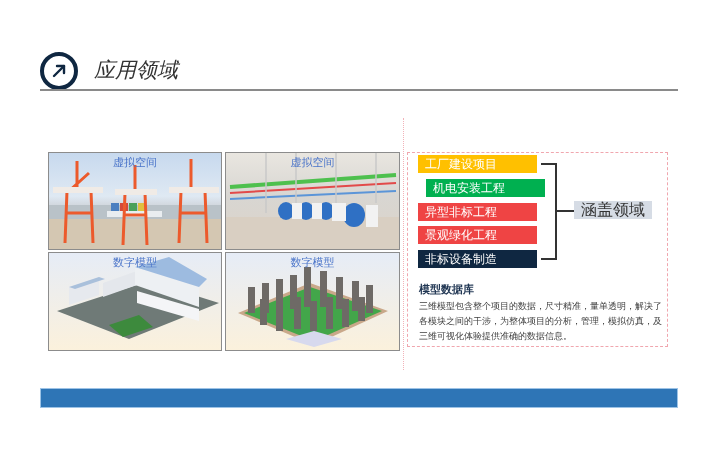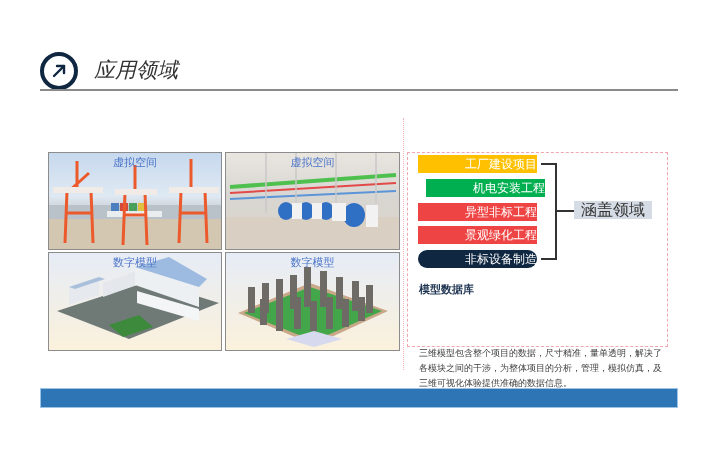--- a/index.html
+++ b/index.html
@@ -10,26 +10,26 @@
   .title { left:94px; top:56px; font-size:21px; color:#333333; letter-spacing:0px; line-height:28px;font-style:italic; }
   .title-rule { left:40px; top:89px; width:638px; height:2px; background:#8a8a8a; }
   .vdivider { left:403px; top:118px; width:0; height:252px; border-left:1px dotted #f2b2b8; }
   .tile { width:172px; height:96px; border:1px solid #8c8c8c; overflow:hidden; }
   .tile .cap { position:absolute; left:0; right:0; top:2px; text-align:center; font-size:11px; font-weight:normal; color:#4a74c9; }
   .tile1 { left:48px; top:152px; background:linear-gradient(#c7d9ee 0%, #dfe9f3 45%, #c9cdd2 60%, #cbbfae 100%); }
   .tile2 { left:225px; top:152px; width:173px; background:linear-gradient(#e9e6e0 0%, #d8d6d2 45%, #dcd3c8 100%); }
   .tile3 { left:48px; top:252px; height:97px; background:linear-gradient(#e6ecf6 0%, #fbf1dc 100%); }
   .tile4 { left:225px; top:252px; width:173px; height:97px; background:linear-gradient(#e6ecf6 0%, #fbf1dc 100%); }
   .dash-box { left:407px; top:152px; width:261px; height:195px; border:1px dashed #f0a6ae; box-sizing:border-box; }
-  .tag { left:418px; width:119px; height:18px; color:#ffffff; font-size:12px; line-height:18px; padding-left:7px; box-sizing:border-box;text-align:right; }
+  .tag { left:418px; width:119px; height:18px; color:#ffffff; font-size:12px; line-height:18px; padding-left:7px; box-sizing:border-box; }
   .bracket { left:541px; top:163px; width:16px; height:97px; border:2px solid #333; border-left:none; box-sizing:border-box; }
   .bracket-stem { left:557px; top:210px; width:17px; height:2px; background:#333; }
   .scope-label { left:574px; top:201px; width:78px; height:18px; background:#d6dce5; color:#333; font-size:16px; line-height:18px; text-align:center; }
   .db-title { left:419px; top:282px; font-size:11px; font-weight:bold; color:#1f3552; }
-  .db-desc { left:419px; top:299px; width:246px; font-size:9px; line-height:15px; color:#404040;margin-top:47px; }
+  .db-desc { left:419px; top:299px; width:246px; font-size:9px; line-height:15px; color:#404040; }
   .bottom-bar { left:40px; top:388px; width:638px; height:20px; background:#2e75b6; border:1px solid #9dc3e6; box-sizing:border-box; }
 </style>
 </head>
 <body>
 
 <div class="abs header-icon">
   <svg width="20" height="20" viewBox="0 0 20 20">
     <line x1="5" y1="15" x2="15" y2="5" stroke="#0f2741" stroke-width="2.4" stroke-linecap="round"></line>
     <polyline points="8,5 15,5 15,12" fill="none" stroke="#0f2741" stroke-width="2.4" stroke-linecap="round" stroke-linejoin="round"></polyline>
   </svg>
@@ -128,21 +128,21 @@
 </div>
 
 <div class="abs vdivider"></div>
 
 <div class="abs dash-box"></div>
 
 <div class="abs tag" style="top:155px;background:#ffc000;">工厂建设项目</div>
 <div class="abs tag" style="top:179px;background:#00b050;margin-left:8px;">机电安装工程</div>
 <div class="abs tag" style="top:203px;background:#ef4444;">异型非标工程</div>
 <div class="abs tag" style="top:226px;background:#ef4444;">景观绿化工程</div>
-<div class="abs tag" style="top:250px;background:#0f2741;border-radius:9px;">非标设备制造</div>
+<div class="abs tag" style="top:250px;background:#0f2741;">非标设备制造</div>
 
 <div class="abs bracket"></div>
 <div class="abs bracket-stem"></div>
 <div class="abs scope-label">涵盖领域</div>
 
 <div class="abs db-title">模型数据库</div>
 <div class="abs db-desc">三维模型包含整个项目的数据，尺寸精准，量单透明，解决了各模块之间的干涉，为整体项目的分析，管理，模拟仿真，及三维可视化体验提供准确的数据信息。</div>
 
 <div class="abs bottom-bar"></div>
 

